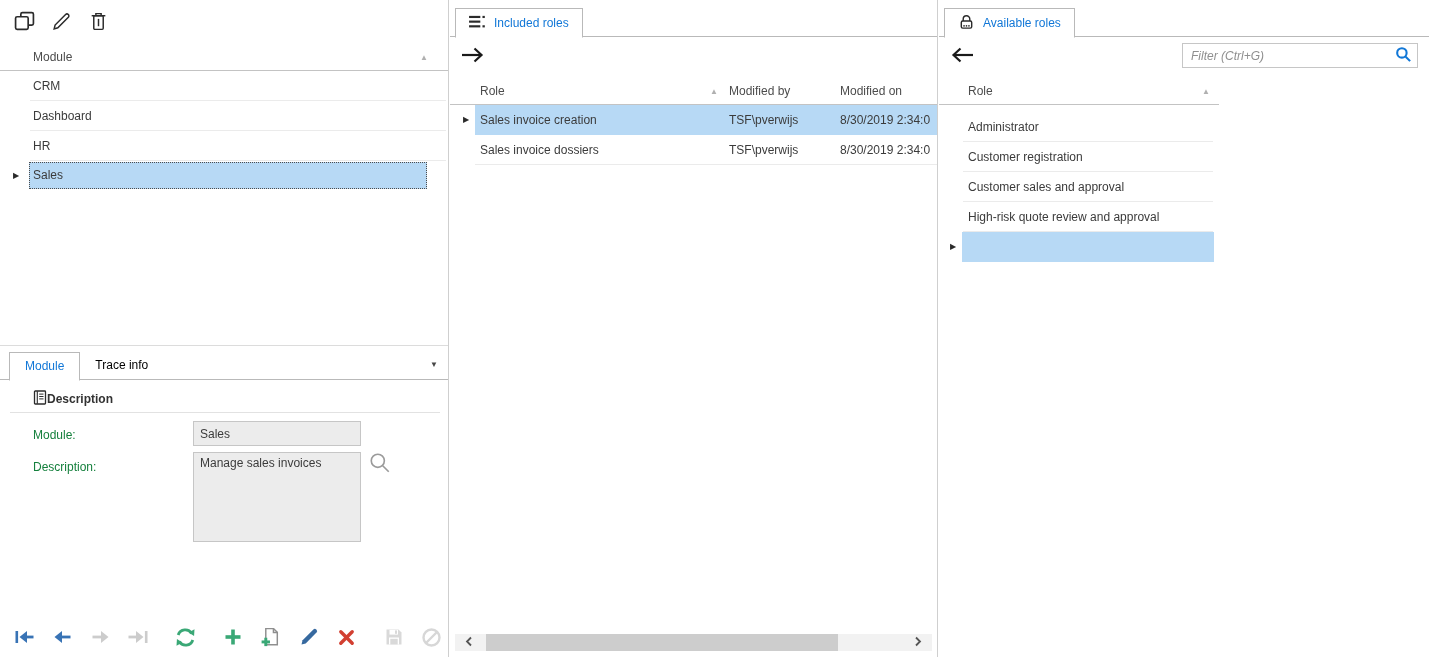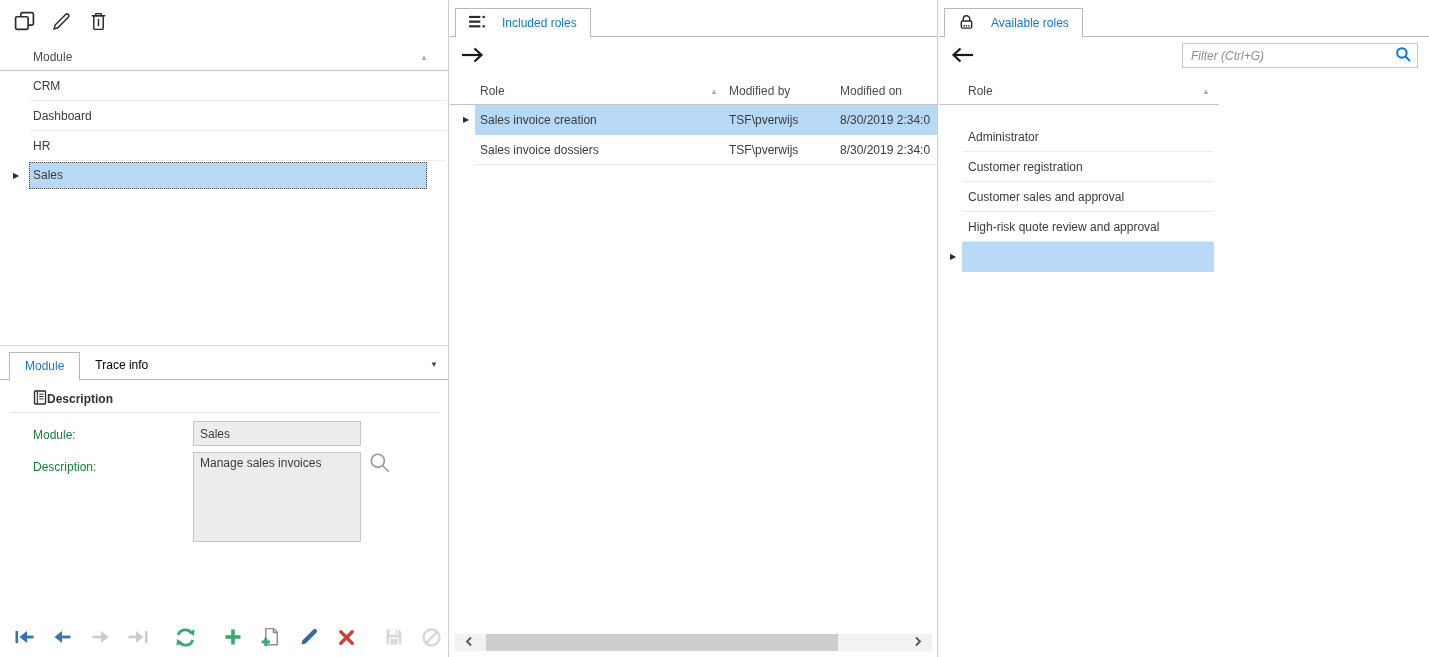--- a/index.html
+++ b/index.html
@@ -49,21 +49,21 @@
   .f-module-input { top:421px; height:25px; padding:0 6px; }
   .f-desc-input { top:452px; height:90px; padding:3px 6px; resize:none; overflow:hidden; }
   .f-zoom-btn { position:absolute; left:368px; top:452px; width:24px; height:24px; }
 
   .lt-navbar { position:absolute; left:14px; top:622px; height:33px; display:flex; align-items:center; gap:17px; }
   .lt-navbar .ibtn { width:21px; height:22px; }
   .gap-lg { margin-left:9px; }
 
   
   .tabstrip { position:absolute; left:0; right:0; top:8px; height:29px; border-bottom:1px solid #b9b9b9; }
-  .tabstrip .tab-main { position:absolute; left:5px; top:0; height:30px; display:inline-flex; align-items:center; gap:16px; padding:0 13px; border:1px solid #b9b9b9; border-bottom:1px solid #fff; background:#fff; color:#1177d7; cursor:pointer; }
+  .tabstrip .tab-main { position:absolute; left:5px; top:0; height:30px; display:inline-flex; align-items:center; gap:8px; padding:0 13px; border:1px solid #b9b9b9; border-bottom:1px solid #fff; background:#fff; color:#1177d7; cursor:pointer; }
 
   .panel-arrow { position:absolute; left:10px; top:44px; width:26px; height:24px; }
 
   
   .m-header { position:absolute; left:0; right:0; top:78px; height:27px; border-bottom:1px solid #c3c3c3; cursor:pointer; color:#4c4c4c; }
   .m-header .h-role { position:absolute; left:30px;  line-height:26px; }
   .m-header .h-by   { position:absolute; left:279px; line-height:26px; }
   .m-header .h-on   { position:absolute; left:390px; line-height:26px; }
   .m-header .sort-asc { left:260px; }
 
@@ -83,21 +83,21 @@
   
   .filter-wrap { position:absolute; left:243px; top:43px; width:236px; height:25px; }
   .filter-input { width:100%; height:100%; border:1px solid #c6c6c6; padding:0 28px 0 8px; font-family:"Liberation Sans",sans-serif; font-size:12px; color:#3b3b3b; }
   .filter-input::placeholder { font-style:italic; color:#8f8f8f; opacity:1; }
   .filter-search-btn { position:absolute; right:5px; top:3px; width:20px; height:19px; }
 
   .r-header { position:absolute; left:0; top:78px; width:280px; height:27px; border-bottom:1px solid #c3c3c3; cursor:pointer; color:#4c4c4c; }
   .r-header .h-role { position:absolute; left:29px; line-height:26px; }
   .r-header .sort-asc { left:263px; }
 
-  .rg-rows { position:absolute; left:0; top:122px; width:280px; }
+  .rg-rows { position:absolute; left:0; top:112px; width:280px; }
   .rg-row { position:relative; height:30px; cursor:pointer; }
   .rg-row .bg { position:absolute; left:23px; width:252px; top:0; bottom:0; background:#b7d9f5; }
   .rg-row .sep { position:absolute; left:24px; width:250px; bottom:0; border-bottom:1px solid #ebebeb; }
   .rg-row .cell { position:absolute; left:29px; line-height:30px; white-space:nowrap; }
   .rg-row .row-ind { left:11px; }
 </style>
 </head>
 <body>
 
 <div id="panel-left" class="panel">

